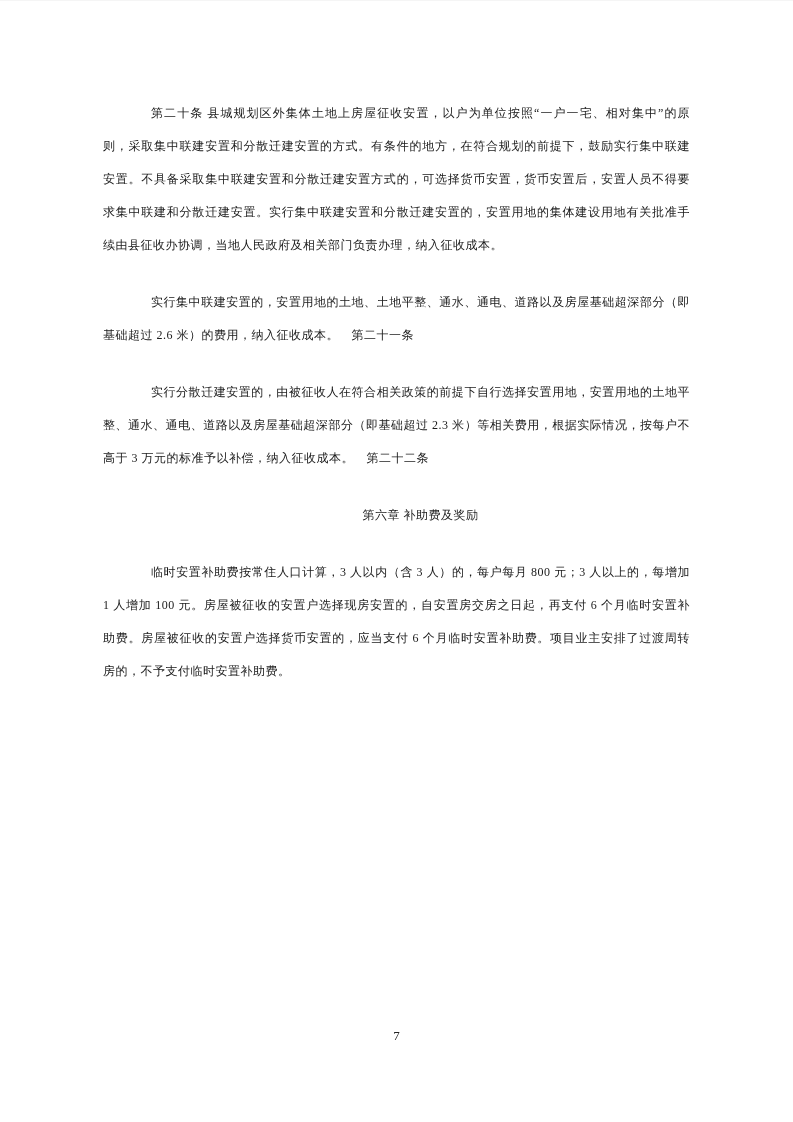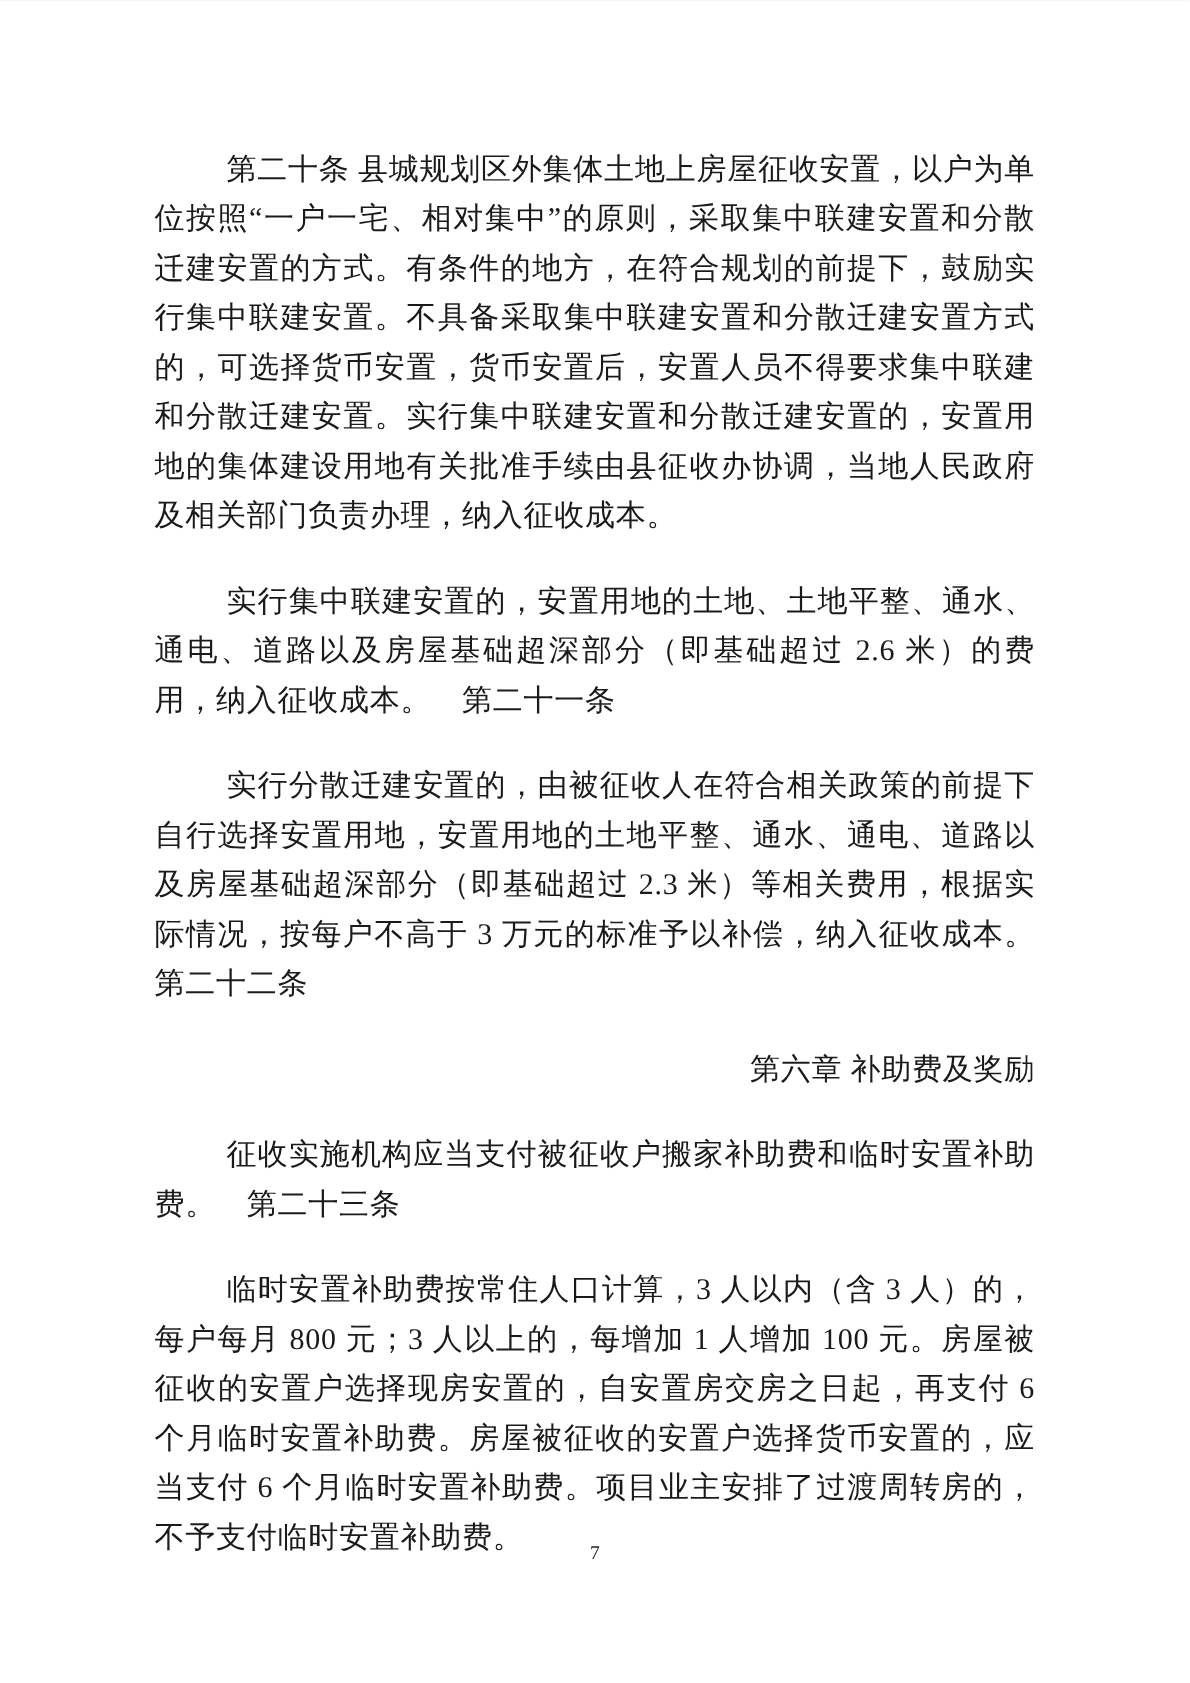--- a/index.html
+++ b/index.html
@@ -24,33 +24,33 @@
   .content {
     position: absolute;
     top: 96px;
     left: 103px;
     width: 587px;
     color: #1a1a1a;
   }
   .para {
     margin: 24px 0 0 0;
     padding: 0;
-    font-size: 20px;
+    font-size: 12px;
     line-height: 33px;
     letter-spacing: 0.5px;
     text-indent: 48px;
     text-align: justify;
     text-justify: inter-character;
     word-break: break-all;
   }
   .para:first-child {
     margin-top: 0;
   }
   .heading {
-    text-align: right;
+    text-align: center;
   }
   .footer {
     position: absolute;
     top: 1025px;
     left: 0;
     width: 793px;
     text-align: center;
   }
   .page-number {
     font-size: 13px;
@@ -61,20 +61,19 @@
 </style>
 </head>
 <body>
 
 <div class="page">
   <div class="content">
     <p class="para">第二十条 县城规划区外集体土地上房屋征收安置，以户为单位按照“一户一宅、相对集中”的原则，采取集中联建安置和分散迁建安置的方式。有条件的地方，在符合规划的前提下，鼓励实行集中联建安置。不具备采取集中联建安置和分散迁建安置方式的，可选择货币安置，货币安置后，安置人员不得要求集中联建和分散迁建安置。实行集中联建安置和分散迁建安置的，安置用地的集体建设用地有关批准手续由县征收办协调，当地人民政府及相关部门负责办理，纳入征收成本。</p>
     <p class="para">实行集中联建安置的，安置用地的土地、土地平整、通水、通电、道路以及房屋基础超深部分（即基础超过 2.6 米）的费用，纳入征收成本。　第二十一条</p>
     <p class="para">实行分散迁建安置的，由被征收人在符合相关政策的前提下自行选择安置用地，安置用地的土地平整、通水、通电、道路以及房屋基础超深部分（即基础超过 2.3 米）等相关费用，根据实际情况，按每户不高于 3 万元的标准予以补偿，纳入征收成本。　第二十二条</p>
     <p class="para heading">第六章 补助费及奖励</p>
-    <p class="para">征收实施机构应当支付被征收户搬家补助费和临时安置补助费。　第二十三条</p>
     <p class="para">临时安置补助费按常住人口计算，3 人以内（含 3 人）的，每户每月 800 元；3 人以上的，每增加 1 人增加 100 元。房屋被征收的安置户选择现房安置的，自安置房交房之日起，再支付 6 个月临时安置补助费。房屋被征收的安置户选择货币安置的，应当支付 6 个月临时安置补助费。项目业主安排了过渡周转房的，不予支付临时安置补助费。</p>
   </div>
 
   <div class="footer">
     <span class="page-number">7</span>
   </div>
 </div>
 
 </body></html>

